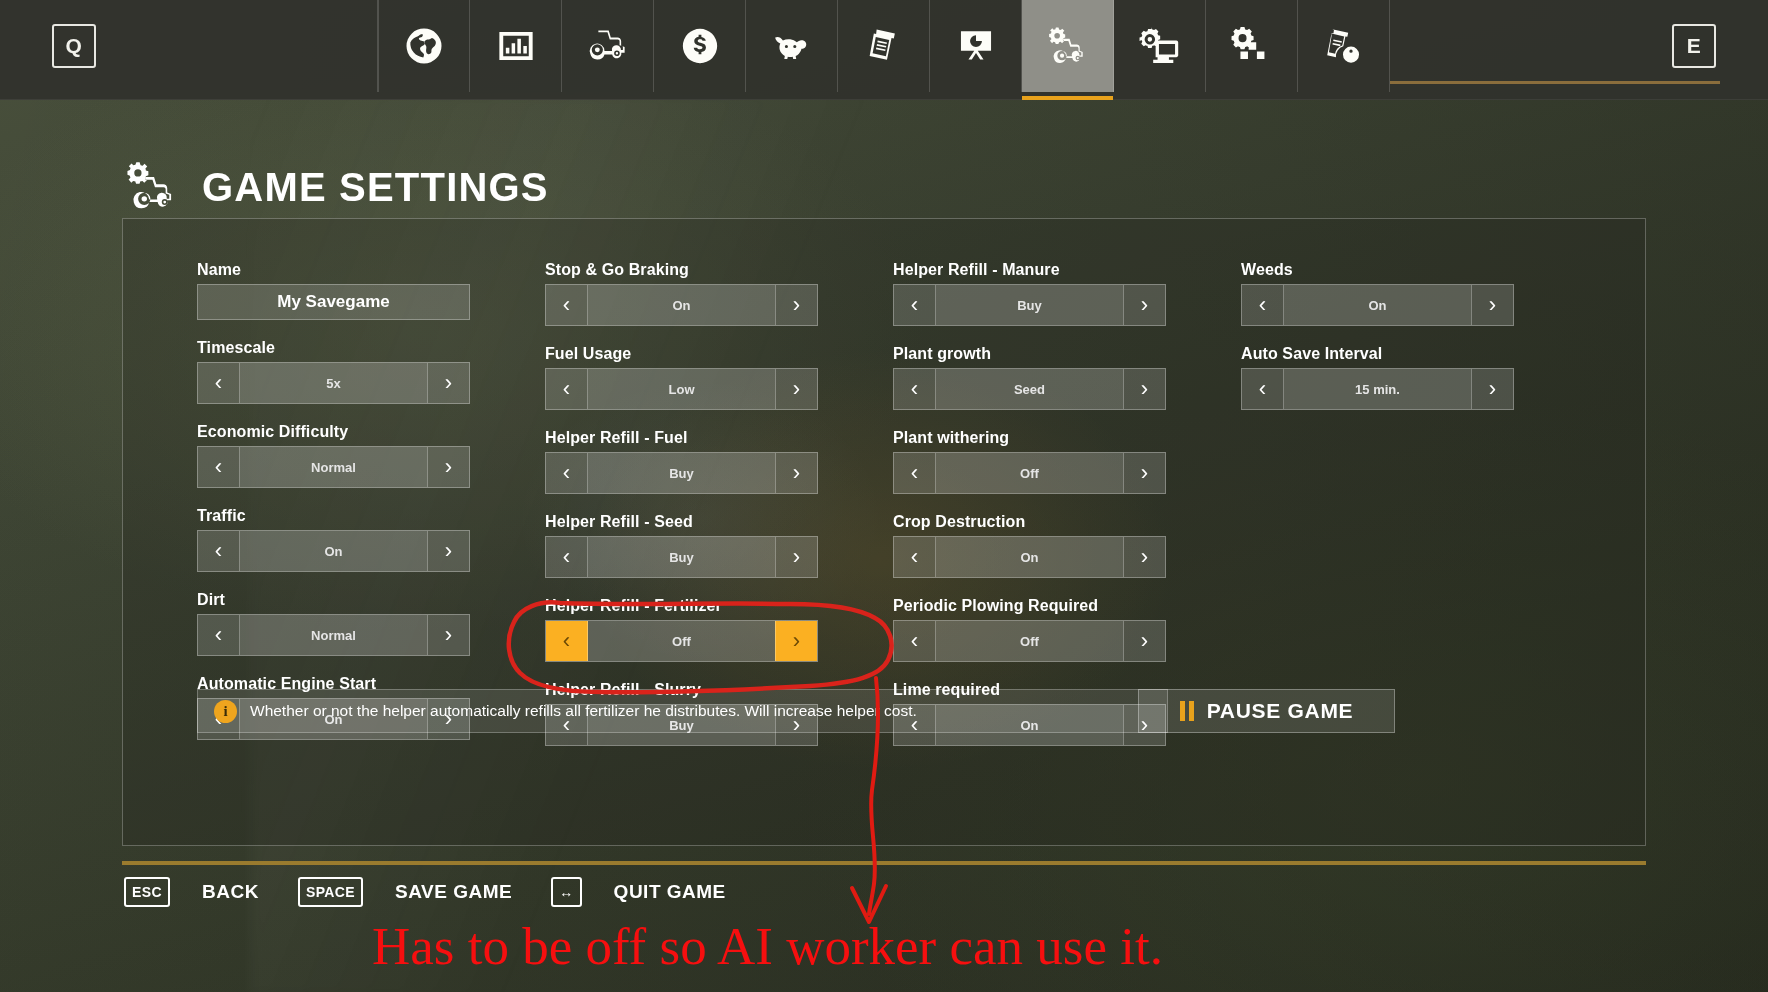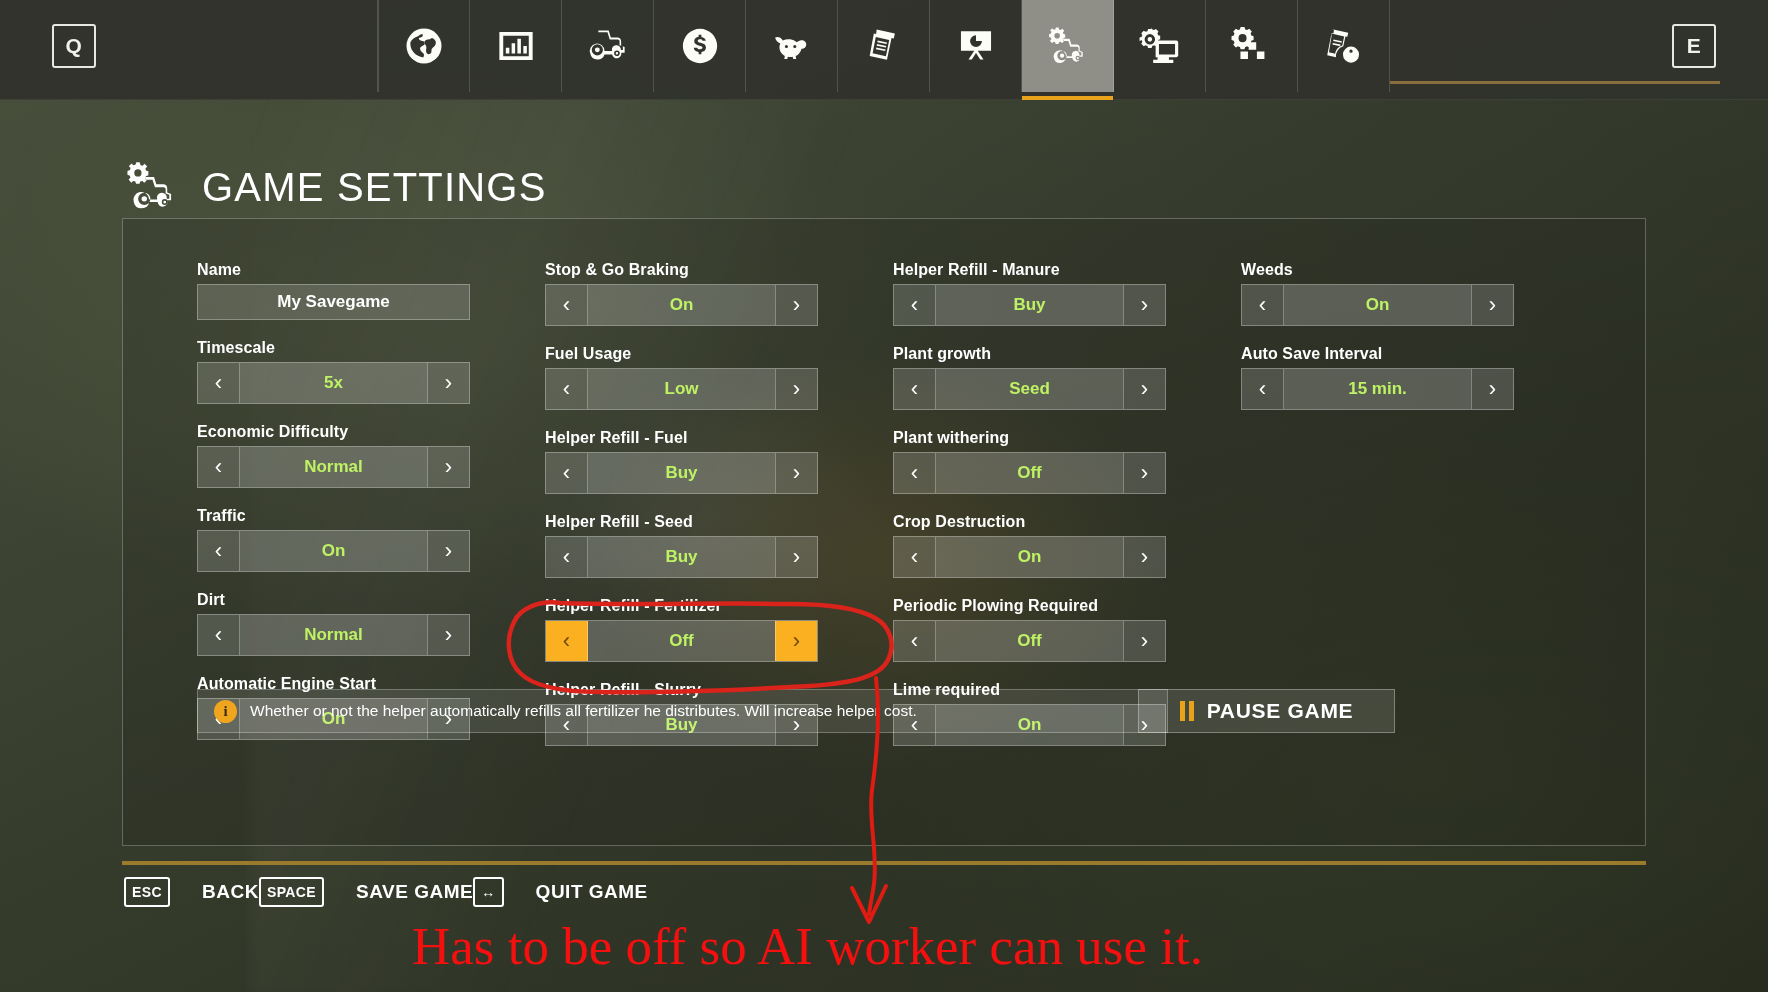--- a/index.html
+++ b/index.html
@@ -115,21 +115,21 @@
   
   #page-header {
     position: absolute;
     left: 124px; top: 160px;
     display: flex; align-items: center; gap: 22px;
   }
   #page-header svg { width: 56px; height: 50px; fill: #ffffff; }
   #page-title {
     color: #ffffff;
     font-size: 40px;
-    font-weight: 400;
+    font-weight: 700;
     letter-spacing: 1.2px;
   }
 
   
   #panel {
     position: absolute;
     left: 122px; top: 218px;
     width: 1524px; height: 628px;
     border: 1px solid rgba(255,255,255,0.26);
     background: rgba(32,34,28,0.22);
@@ -171,22 +171,22 @@
     line-height: 1;
     font-weight: 400;
   }
   .arrow.right { border-right: none; border-left: 1px solid rgba(255,255,255,0.30); }
   .arrow.hl { background: #fbb022; color: #6d4a05; }
   .value-box {
     flex: 1;
     display: flex;
     align-items: center;
     justify-content: center;
-    color: #bef264;
-    font-size: 17px;
+    color: #e5e5e5;
+    font-size: 13px;
     font-weight: 600;
     background: rgba(255,255,255,0.07);
   }
   .text-input {
     display: flex;
     height: 36px;
     border: 1px solid rgba(255,255,255,0.30);
     background: rgba(255,255,255,0.16);
     align-items: center;
     justify-content: center;
@@ -244,20 +244,21 @@
     position: absolute;
     left: 122px; top: 861px;
     width: 1524px; height: 4px;
     background: #9a7b2e;
   }
   #footer {
     position: absolute;
     left: 124px; top: 877px;
     display: flex;
     align-items: center;
+    gap: 39px;
   }
   .fitem { display: flex; align-items: center; gap: 11px; }
   .fkey {
     border: 2px solid #ffffff;
     color: #ffffff;
     border-radius: 3px;
     height: 30px;
     min-width: 30px;
     padding: 0 6px;
     font-size: 14px;
@@ -276,21 +277,20 @@
     pointer-events: none;
   }
   #annot-text {
     position: absolute;
     left: 372px; top: 920px;
     color: #f60f0f;
     font-family: "Liberation Serif", serif;
     font-size: 53px;
     white-space: nowrap;
     line-height: 1;
-    margin-left: 40px;
   }
 </style>
 </head>
 <body>
 
 <div id="bg">
   <div id="bg-band"></div>
 </div>
 
 <div id="topbar">

